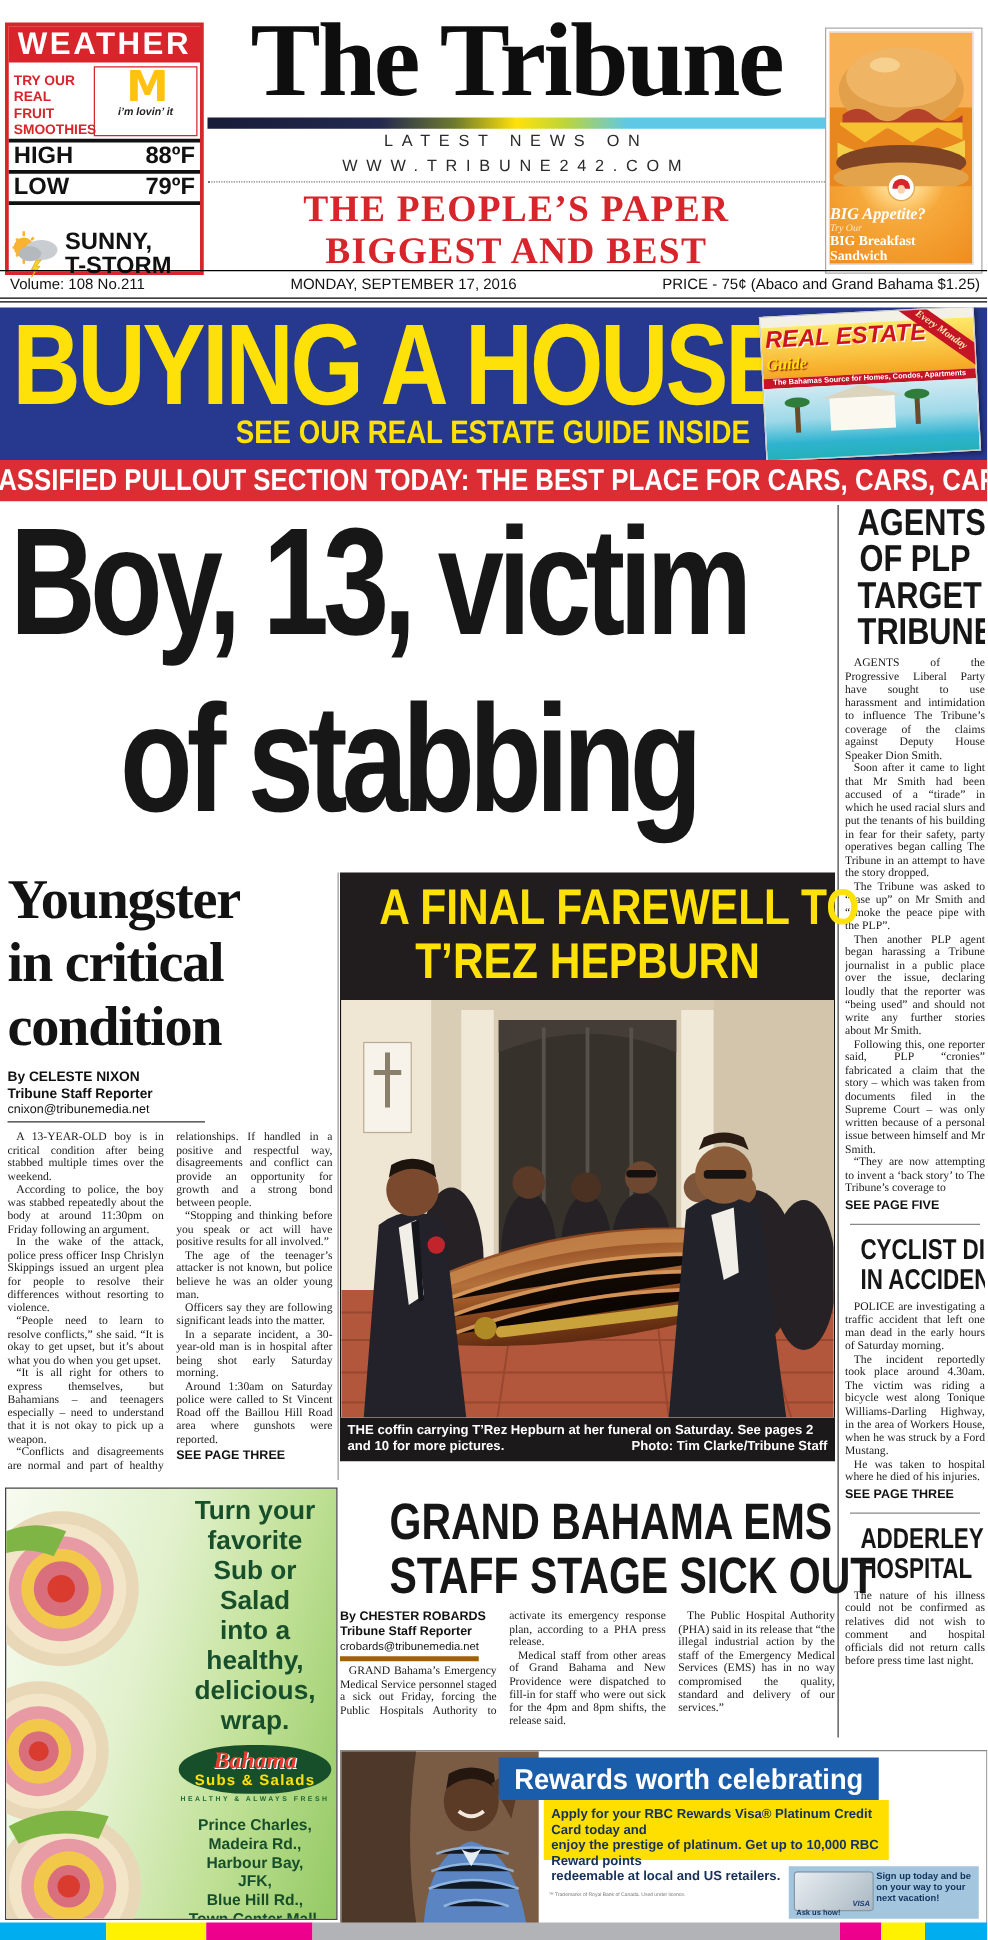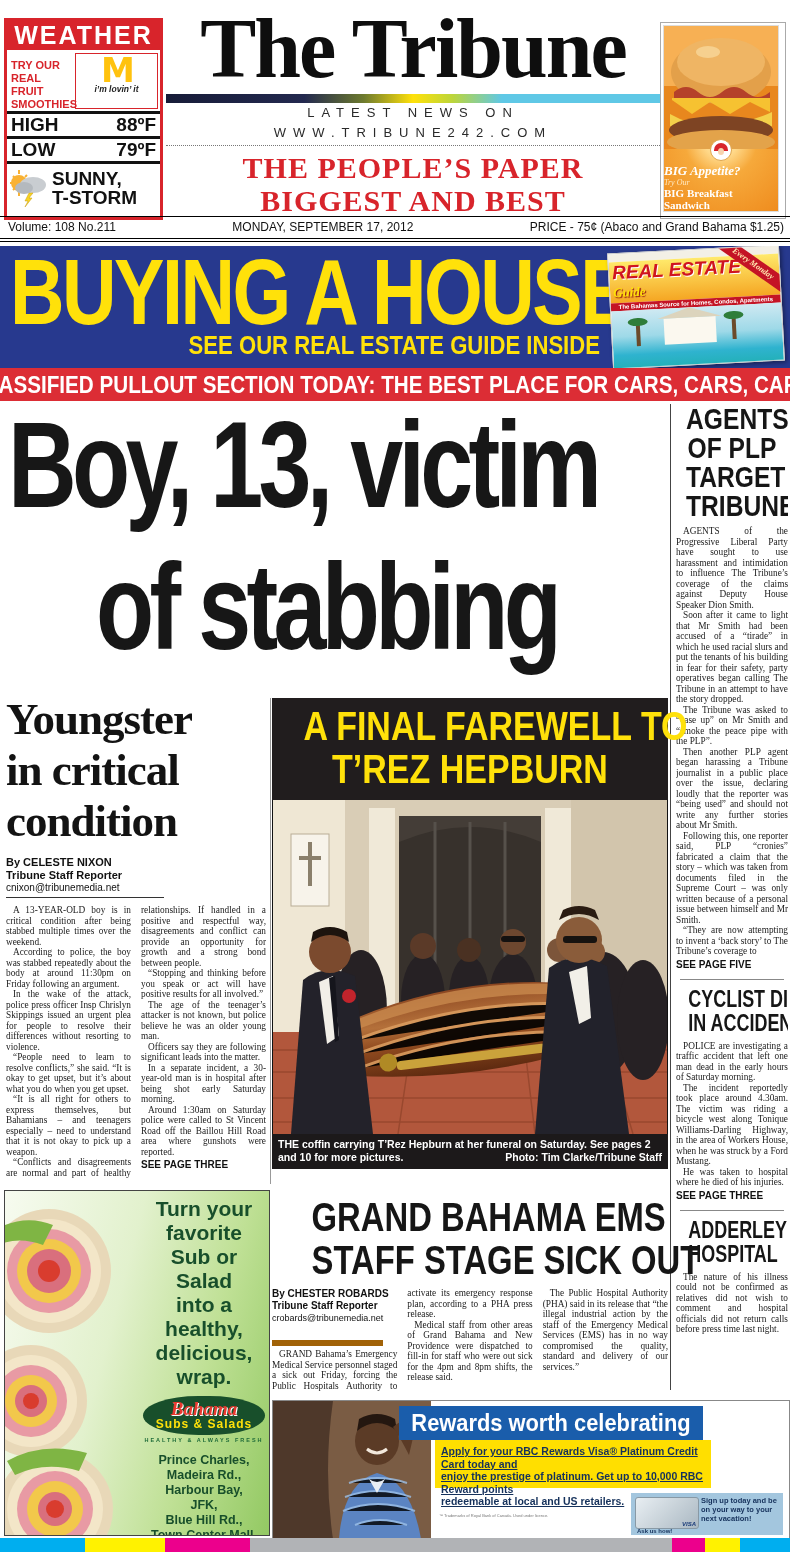--- a/index.html
+++ b/index.html
@@ -11,21 +11,21 @@
   .weather{left:4px;top:18px;width:153px;height:196px;border:3px solid #d8242b;background:#fff;}
   .weather-title{background:#d8242b;color:#fff;font:bold 25px/29px "Liberation Sans",sans-serif;
                  text-align:center;letter-spacing:2px;}
   .mcd{display:flex;padding:3px 2px 2px 4px;height:56px;}
   .mcd-text{color:#d8242b;font:bold 11px/13px "Liberation Sans",sans-serif;width:62px;padding-top:6px;}
   .mcd-box{border:1px solid #d8242b;flex:1;margin-left:2px;text-align:center;padding-top:1px;}
   .mcd-m{font:bold 34px/30px "DejaVu Sans",sans-serif;color:#ffc20e;letter-spacing:-3px;}
   .mcd-slogan{font:bold italic 8.5px/9px "Liberation Sans",sans-serif;color:#222;}
   .wrow{display:flex;justify-content:space-between;font:bold 19px/22px "Liberation Sans",sans-serif;
         border-top:3px solid #111;padding:0 4px;}
-  .wcond{display:flex;align-items:center;border-top:3px solid #111;padding:5px 2px;}
+  .wcond{display:flex;align-items:center;border-top:3px solid #111;padding:20px 2px;}
   .wcond-text{font:bold 19px/19px "Liberation Sans",sans-serif;margin-left:3px;}
 
   
   .masthead{left:166px;top:4px;width:494px;text-align:center;}
   .mast-title{font:bold 84px/90px "Liberation Serif",serif;letter-spacing:-2px;color:#0e0e0e;}
   .mast-strip{height:9px;margin-top:0;
       background:linear-gradient(90deg,#171c38 0%,#23294f 28%,#6d7a2e 40%,#ffe10a 50%,#bcd53a 58%,#5fc8e6 68%,#5fc8e6 100%);}
   .mast-tag{font:13px/20px "Liberation Sans",sans-serif;letter-spacing:7px;color:#2a2a2a;
             border-bottom:1px dotted #777;padding-bottom:2px;}
   .mast-slogan{color:#d8242b;font:bold 30px/33px "Liberation Serif",serif;letter-spacing:1px;margin-top:5px;}
@@ -116,43 +116,43 @@
       transform:scaleX(0.85);transform-origin:center;white-space:nowrap;}
   .fw-photo{height:334px;position:relative;border-left:1px solid #111;border-right:1px solid #111;overflow:hidden;}
   .fw-caption{background:#1c191a;color:#fff;padding:4px 6px 5px;font:bold 10.5px/13px "Liberation Sans",sans-serif;}
   .fw-credit{text-align:right;margin-top:-13px;}
 
   
   .ems{left:272px;top:1196px;width:396px;}
   .ems-head .cline{font-size:41px;line-height:43px;transform:scaleX(0.8);}
   .ems-body{margin-top:6px;column-count:3;column-gap:10px;height:104px;overflow:hidden;}
   .ems-byline{font:bold 10px/12px "Liberation Sans",sans-serif;}
-  .ems-email{font:9px/11px "Liberation Sans",sans-serif;font-weight:normal;border-bottom:6px solid #a16207;
-      display:inline-block;padding-bottom:16px;margin-bottom:3px;}
+  .ems-email{font:9px/11px "Liberation Sans",sans-serif;font-weight:normal;border-bottom:4px solid #a16207;
+      display:inline-block;padding-bottom:2px;margin-bottom:3px;}
 
   
   .subs{left:4px;top:1190px;width:264px;height:344px;border:1px solid #444;overflow:hidden;
       background:linear-gradient(105deg,#f7fbf0 0%,#e2f1cd 40%,#bfe095 70%,#93c963 100%);}
   .subs-text{position:absolute;right:4px;top:6px;width:122px;text-align:center;color:#184f2b;
       font:bold 21px/24px "Liberation Sans",sans-serif;}
   .subs-logo{margin:7px auto 0;width:118px;background:#184f2b;border-radius:50%/55%;padding:3px 2px 4px;}
   .subs-brand{font:bold italic 19px/19px "Liberation Serif",serif;color:#e8392f;text-shadow:1px 1px 0 #fff;}
   .subs-brand2{font:bold 12px/13px "Liberation Sans",sans-serif;color:#ffe10a;letter-spacing:1px;}
   .subs-tagline{font:bold 5.5px/9px "Liberation Sans",sans-serif;color:#1d6a38;letter-spacing:2px;margin-top:1px;}
   .subs-loc{margin-top:8px;font:bold 12.5px/15px "Liberation Sans",sans-serif;color:#184f2b;}
 
   
   .rbc{left:272px;top:1400px;width:516px;height:138px;border:1px solid #888;background:#fff;overflow:hidden;}
   .rbc-photo{position:absolute;left:0;top:0;width:158px;height:138px;}
   .rbc-banner{position:absolute;left:126px;top:5px;width:304px;height:34px;background:#1a5dab;
       display:flex;align-items:center;justify-content:center;}
   .rbc-banner span{color:#fff;font:bold 23px "Liberation Sans",sans-serif;white-space:nowrap;transform:scaleX(.95);}
   .rbc-yellow{position:absolute;left:162px;top:39px;width:276px;height:48px;background:#ffdf00;
       padding:5px 6px;box-sizing:border-box;}
-  .rbc-yellow span{color:#15315b;font:bold 10.5px/12.5px "Liberation Sans",sans-serif;display:block;text-decoration:underline;}
+  .rbc-yellow span{color:#15315b;font:bold 10.5px/12.5px "Liberation Sans",sans-serif;display:block;}
   .rbc-fine{position:absolute;left:166px;top:112px;width:160px;font:4px/5px "Liberation Sans",sans-serif;color:#777;}
   .rbc-blue{position:absolute;left:358px;top:92px;width:152px;height:42px;background:#a3c6de;padding:3px;box-sizing:border-box;}
   .rbc-card{position:absolute;left:4px;top:4px;width:62px;height:30px;border-radius:3px;
       background:linear-gradient(135deg,#e8eef2,#aab8c2);border:1px solid #8899a5;}
   .rbc-card span{position:absolute;right:2px;bottom:1px;font:bold italic 6px "Liberation Sans",sans-serif;color:#1a3c7a;}
   .rbc-signup{position:absolute;left:70px;top:3px;width:78px;font:bold 7.5px/9px "Liberation Sans",sans-serif;color:#15315b;}
   .rbc-ask{position:absolute;left:6px;bottom:1px;font:bold 6px "Liberation Sans",sans-serif;color:#15315b;}
 
   
   .colorbar{left:0;top:1538px;width:790px;height:14px;display:flex;}
@@ -229,21 +229,21 @@
         <div class="wendys-logo"></div>
         <div class="w-head">BIG Appetite?</div>
         <div class="w-sub">Try Our</div>
         <div class="w-prod">BIG Breakfast Sandwich</div>
       </div>
     </div>
   </div>
 
   <div class="abs dateline">
     <span class="dl-vol">Volume: 108 No.211</span>
-    <span>MONDAY, SEPTEMBER 17, 2012</span>
+    <span>MONDAY, SEPTEMBER 17, 2016</span>
     <span class="dl-price">PRICE - 75¢ (Abaco and Grand Bahama $1.25)</span>
   </div>
 
   <div class="abs house">
     <div class="house-head">BUYING A HOUSE?</div>
     <div class="house-sub">SEE OUR REAL ESTATE GUIDE INSIDE</div>
     <div class="re-guide">
       <div class="re-top"></div>
       <div class="re-head">
         <span class="re-title">REAL ESTATE</span>

